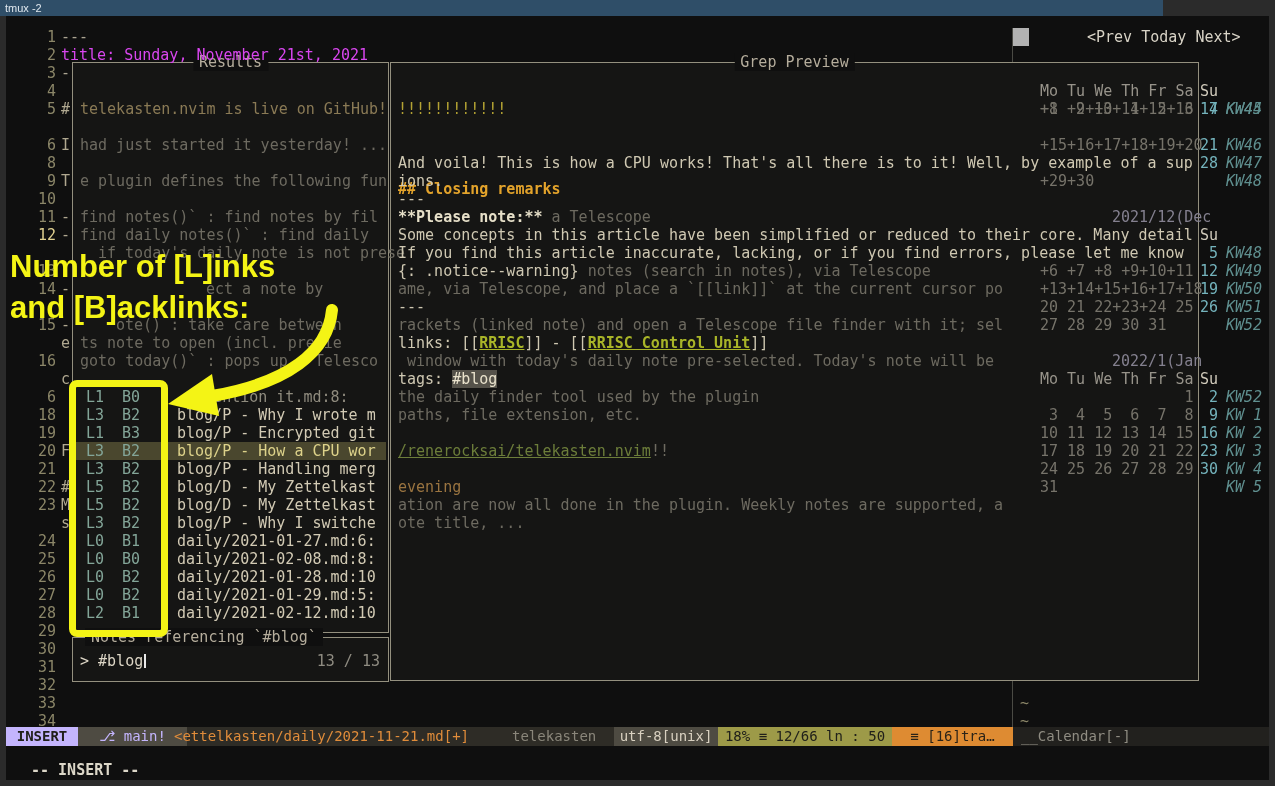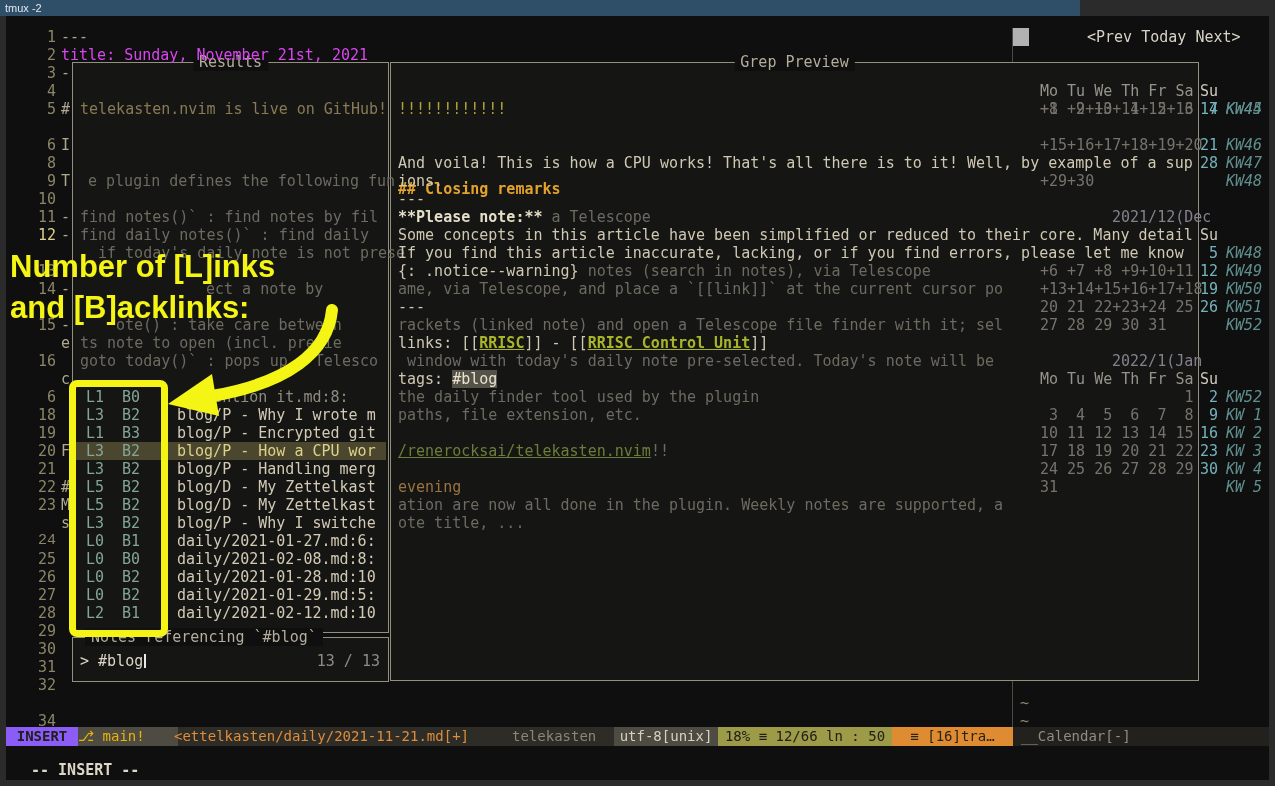--- a/index.html
+++ b/index.html
@@ -1,18 +1,18 @@
 <!DOCTYPE html>
 <html><head>
 <meta charset="utf-8">
 <style>
   html,body{margin:0;padding:0;background:#2b2b2b;}
   .root{position:relative;width:1275px;height:786px;background:#2b2b2b;overflow:hidden;
         font-family:"DejaVu Sans Mono",monospace;font-size:15px;color:#d5cdb6;}
-  .tmux-bar{position:absolute;left:0;top:0;width:1080px;height:16px;background:#2f4e68;}
+  .tmux-bar{position:absolute;left:0;top:0;width:1163px;height:16px;background:#2f4e68;}
   .tmux-title{position:absolute;left:5px;top:1px;font-size:11px;line-height:14px;color:#dfe7ee;
         font-family:"Liberation Sans",sans-serif;}
   .termbg{position:absolute;left:6px;top:16px;width:1263px;height:764px;background:#0f0f0f;}
 
   .row{position:absolute;left:0;width:1275px;height:18px;line-height:18px;white-space:pre;}
   .gnum{position:absolute;left:24px;width:32px;text-align:right;color:#8b8668;}
   .gnum.cur{color:#e0d090;}
   .gedge{position:absolute;left:61px;color:#b0a890;}
   .btext{position:absolute;left:61px;}
   .bw{color:#aba492;} .bo{color:#d946ef;}
@@ -55,22 +55,22 @@
 
   .cmonth{position:absolute;left:1112px;color:#84808f;}
   .cdays{position:absolute;left:1040px;color:#76736a;white-space:pre;}
   .cdays.chdr{color:#97938a;}
   .csu{position:absolute;left:1196px;width:22px;text-align:right;color:#74b3bc;}
   .csu.chdr2{color:#d0cabb;}
   .ckw{position:absolute;left:1226px;font-style:italic;color:#5f8f8f;}
 
   .statusline{position:absolute;left:6px;top:727px;width:1007px;height:19px;background:#2e2c26;font-size:14px;}
   .seg{position:absolute;top:0;height:19px;line-height:19px;white-space:pre;}
-  .seg-mode{left:0;width:72px;background:#8b5cf6;color:#20201a;font-weight:bold;text-align:center;}
-  .seg-branch{left:72px;width:100px;background:#4e4b42;color:#eab308;}
+  .seg-mode{left:0;width:72px;background:#c4b5fd;color:#20201a;font-weight:bold;text-align:center;}
+  .seg-branch{left:72px;width:109px;background:#4e4b42;color:#c4b5fd;text-align:center;}
   .seg-file{left:168px;color:#e08c3a;}
   .seg-plugin{left:506px;color:#8a867a;}
   .seg-enc{left:608px;width:104px;background:#4e4b42;color:#d8d0c0;text-align:center;}
   .seg-pos{left:712px;width:174px;background:#9d9a48;color:#20201a;text-align:center;}
   .seg-warn{left:886px;width:121px;background:#de8b32;color:#2a2318;text-align:center;}
   .calstatus{position:absolute;left:1013px;top:727px;width:256px;height:19px;background:#22211e;
         color:#8f8c82;padding-left:8px;font-size:14px;line-height:19px;box-sizing:border-box;}
   .modemsg{position:absolute;left:31px;top:761px;height:18px;line-height:18px;color:#dcd7c8;font-weight:bold;}
 
   .anno{position:absolute;left:10px;top:246px;z-index:30;font-family:"Liberation Sans",sans-serif;
@@ -152,32 +152,34 @@
     <div class="row" style="top: 352px;"><span class="gnum">16</span></div>
     <div class="row" style="top: 370px;"><span class="gnum"></span><span class="gedge">c</span></div>
     <div class="row" style="top: 388px;"><span class="gnum">6</span></div>
     <div class="row" style="top: 406px;"><span class="gnum">18</span></div>
     <div class="row" style="top: 424px;"><span class="gnum">19</span></div>
     <div class="row" style="top: 442px;"><span class="gnum">20</span><span class="gedge">F</span></div>
     <div class="row" style="top: 460px;"><span class="gnum">21</span></div>
     <div class="row" style="top: 478px;"><span class="gnum">22</span><span class="gedge">#</span></div>
     <div class="row" style="top: 496px;"><span class="gnum">23</span><span class="gedge">M</span></div>
     <div class="row" style="top: 514px;"><span class="gnum"></span><span class="gedge">s</span></div>
-    <div class="row" style="top: 532px; font-family: Liberation Mono, monospace;"><span class="gnum">24</span></div>
+    <div class="row" style="top: 532px;"><span class="gnum">24</span></div>
     <div class="row" style="top: 550px;"><span class="gnum">25</span></div>
     <div class="row" style="top: 568px;"><span class="gnum">26</span></div>
     <div class="row" style="top: 586px;"><span class="gnum">27</span></div>
     <div class="row" style="top: 604px;"><span class="gnum">28</span></div>
     <div class="row" style="top: 622px;"><span class="gnum">29</span></div>
     <div class="row" style="top: 640px;"><span class="gnum">30</span></div>
     <div class="row" style="top: 658px;"><span class="gnum">31</span></div>
     <div class="row" style="top: 676px;"><span class="gnum">32</span></div>
+    <div class="row" style="top: 694px;"><span class="gnum">33</span></div>
     <div class="row" style="top: 712px;"><span class="gnum">34</span></div>
     <div class="row" style="top: 100px;"><span class="rdimo" style="position: absolute; left: 80px;">telekasten.nvim is live on GitHub!</span></div>
-    <div class="row" style="top: 172px;"><span class="rdim" style="position: absolute; left: 88px;">e plugin defines the following fun</span></div>
+    <div class="row" style="top: 136px;"><span class="rdim" style="position: absolute; left: 80px;">had just started it yesterday! ...</span></div>
+    <div class="row" style="top: 172px;"><span class="rdim" style="position: absolute; left: 80px;">e plugin defines the following fun</span></div>
     <div class="row" style="top: 208px;"><span class="rdim" style="position: absolute; left: 80px;">find notes()` : find notes by fil</span></div>
     <div class="row" style="top: 226px;"><span class="rdim" style="position: absolute; left: 80px;">find daily notes()` : find daily</span></div>
     <div class="row" style="top: 244px;"><span class="rdim" style="position: absolute; left: 98px;">if today's daily note is not prese</span></div>
     <div class="row" style="top: 280px;"><span class="rdim" style="position: absolute; left: 206px;">ect a note by</span></div>
     <div class="row" style="top: 316px;"><span class="rdim" style="position: absolute; left: 116px;">ote() : take care between</span></div>
     <div class="row" style="top: 334px;"><span class="rdim" style="position: absolute; left: 80px;">ts note to open (incl. previe</span></div>
     <div class="row" style="top: 352px;"><span class="rdim" style="position: absolute; left: 80px;">goto today()` : pops up a Telesco</span></div>
     <div class="ritem" style="top: 388px;"><span class="rl">L1</span><span class="rb">B0</span><span class="rarr">↓</span><span class="rtxt rtdim">…i mention it.md:8:</span></div>
     <div class="ritem" style="top: 406px;"><span class="rl">L3</span><span class="rb">B2</span><span class="rarr">↓</span><span class="rtxt">blog/P - Why I wrote m</span></div>
     <div class="ritem" style="top: 424px;"><span class="rl">L1</span><span class="rb">B3</span><span class="rarr">↓</span><span class="rtxt">blog/P - Encrypted git</span></div>

